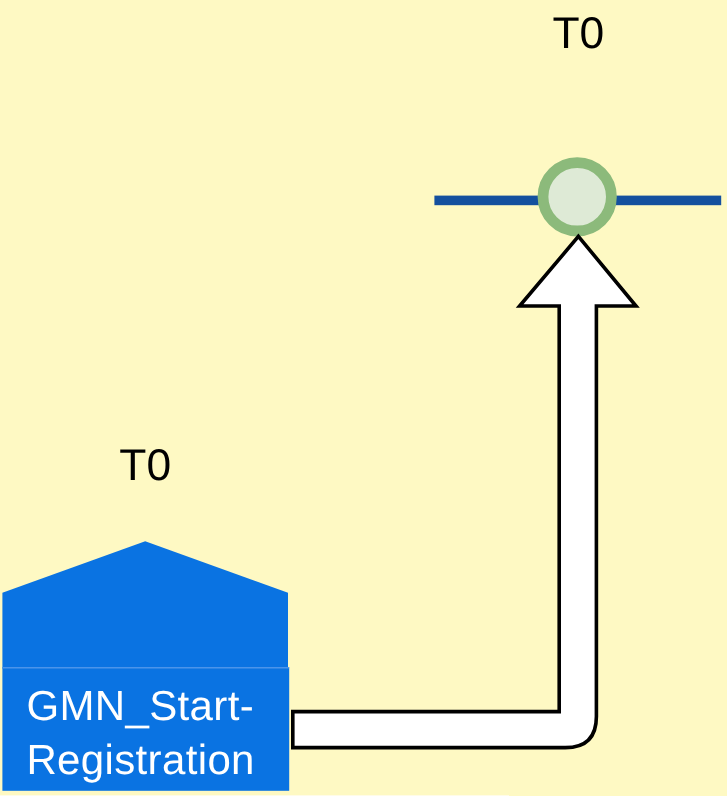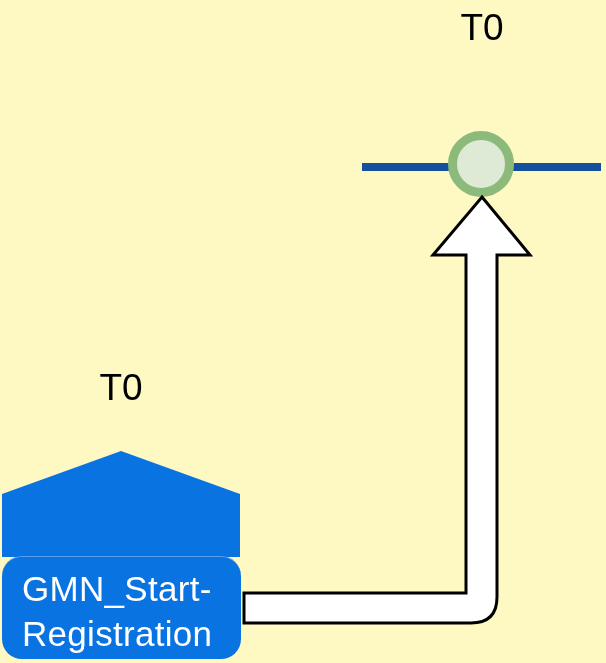--- a/index.html
+++ b/index.html
@@ -76,18 +76,18 @@
 
   <div class="event-circle" style="background: rgb(222, 234, 214); border-color: rgb(140, 186, 123);"></div>
 
   <svg class="shapes-layer" viewBox="0 0 606 663" xmlns="http://www.w3.org/2000/svg">
     <polygon points="121,451 240,494 240,557 2,557 2,494" style="fill: rgb(10, 115, 226);"></polygon>
     <path d="M482 197 L530 255 L497 255 L497 597 Q497 623 471 623 L244 623 L244 593 L466 593 L466 255 L433 255 Z" stroke-width="3" stroke-linejoin="miter" style="fill: rgb(255, 255, 255); stroke: rgb(0, 0, 0);"></path>
   </svg>
 
   <div class="t0-label t0-bottom" style="color: rgb(0, 0, 0);">T0</div>
 
-  <div class="signal-label-box" style="background: rgb(10, 115, 226); border-top-color: rgb(92, 157, 235); border-radius: 20px;">
+  <div class="signal-label-box" style="background: rgb(10, 115, 226); border-top-color: rgb(92, 157, 235);">
     <div class="signal-label-text" style="color: rgb(255, 255, 255);">GMN_Start-
 Registration</div>
   </div>
 
 </div>
 
 </body></html>

